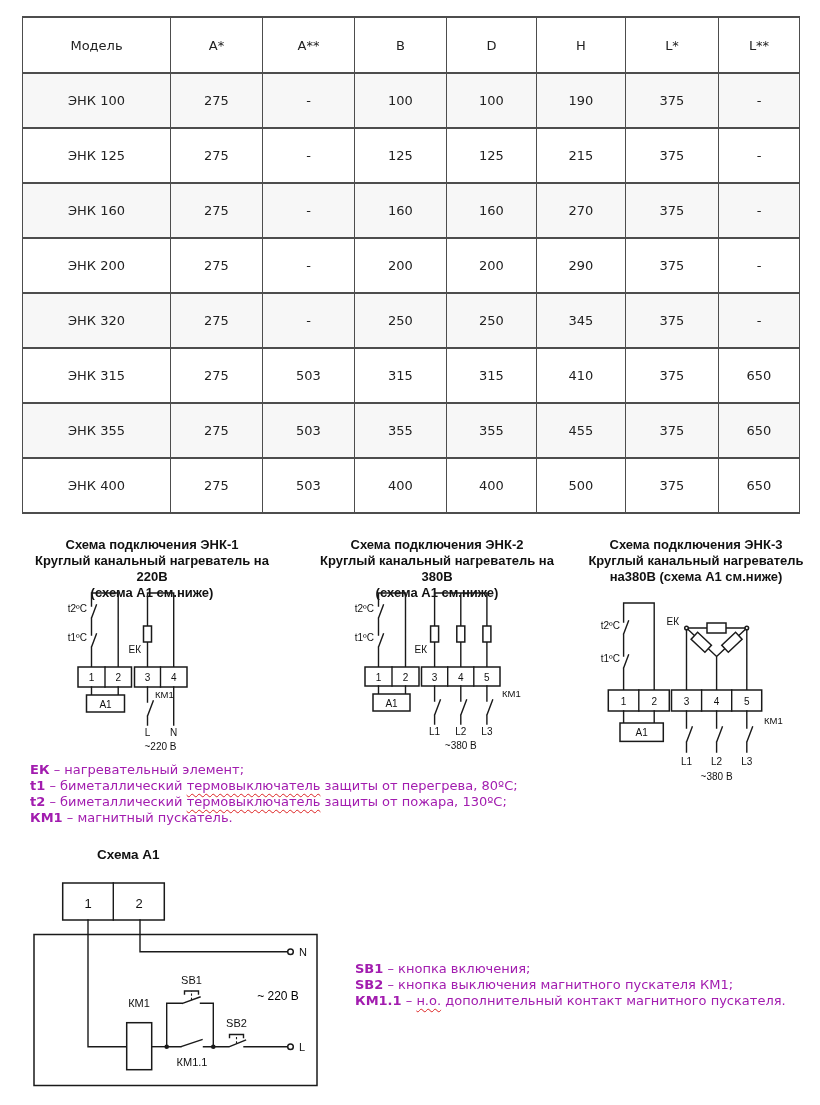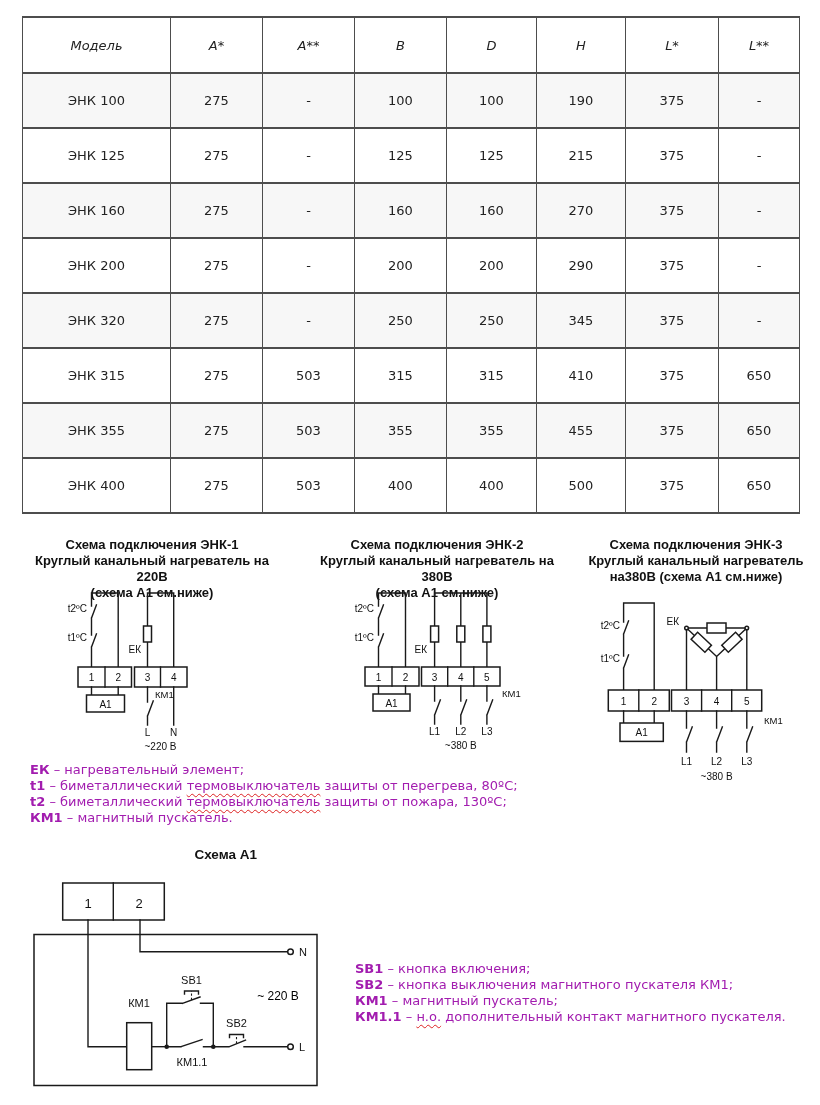--- a/index.html
+++ b/index.html
@@ -7,21 +7,21 @@
           font-family:"DejaVu Sans",sans-serif; color:#222; }
 
   
   .dim-table { position:absolute; left:22px; top:16px; width:777px;
                border-collapse:collapse; table-layout:fixed;
                font-size:13px; color:#222; text-align:center; }
   .dim-table th, .dim-table td {
       border-left:1px solid #4d4d4d; border-right:1px solid #4d4d4d;
       border-top:2px solid #4d4d4d; border-bottom:2px solid #4d4d4d;
       font-weight:normal; padding:0; }
-  .dim-table thead tr { height:56px;font-style:italic; }
+  .dim-table thead tr { height:56px; }
   .dim-table tbody tr { height:55px; }
   .dim-table tbody tr.stripe { background:#f7f7f7; }
 
   
   .dg-title { position:absolute; text-align:center; color:#111;
               font:bold 13px "Liberation Sans",sans-serif; line-height:16px; }
   #dg-title-1 { left:18px;  top:537px; width:268px; }
   #dg-title-2 { left:305px; top:537px; width:264px; }
   #dg-title-3 { left:583px; top:537px; width:226px; }
 
@@ -35,21 +35,21 @@
   .dash { stroke:#1a1a1a; stroke-width:1.1; fill:none; stroke-dasharray:2.2,2; }
   .box  { stroke:#1a1a1a; stroke-width:1.5; fill:#ffffff; }
   .node { fill:#1a1a1a; stroke:none; }
   .lbl   { font:10px "Liberation Sans",sans-serif; fill:#111; }
   .lbl-s { font:9.5px "Liberation Sans",sans-serif; fill:#111; }
   .lbl-m { font:11px "Liberation Sans",sans-serif; fill:#111; }
   .lbl-l { font:13px "Liberation Sans",sans-serif; fill:#111; }
   .mid { text-anchor:middle; } .end { text-anchor:end; }
 
   
-  .a1-title { position:absolute; left:97px; top:847px; width:160px; text-align:right;
+  .a1-title { position:absolute; left:97px; top:847px; width:160px; text-align:left;
               font:bold 13.5px "Liberation Sans",sans-serif; color:#111; }
 
   
   .legend { position:absolute; font-size:13px; line-height:16px; color:#a21caf; white-space:nowrap; }
   #legend-components { left:30px;  top:762px; }
   #legend-circuit    { left:355px; top:961px; }
   .term { font-weight:bold; }
   .sp { text-decoration-line:underline; text-decoration-style:wavy;
         text-decoration-color:#d22; text-decoration-thickness:1px; text-underline-offset:2.5px; }
 </style>
@@ -325,22 +325,18 @@
   <div class="legend" id="legend-circuit">
     <div class="legend-line">
       <span class="term">SB1</span>
       <span>– кнопка включения;</span><span class="sp"></span><span></span>
     </div>
     <div class="legend-line">
       <span class="term">SB2</span>
       <span>– кнопка выключения магнитного пускателя КМ1;</span><span class="sp"></span><span></span>
     </div>
     <div class="legend-line">
-      <span class="term">КМ1</span>
-      <span>– магнитный пускатель;</span><span class="sp"></span><span></span>
-    </div>
-    <div class="legend-line">
       <span class="term">КМ1.1</span>
       <span>– </span><span class="sp">н.о.</span><span> дополнительный контакт магнитного пускателя.</span>
     </div>
   </div>
 
 </div>
 
 </body></html>

